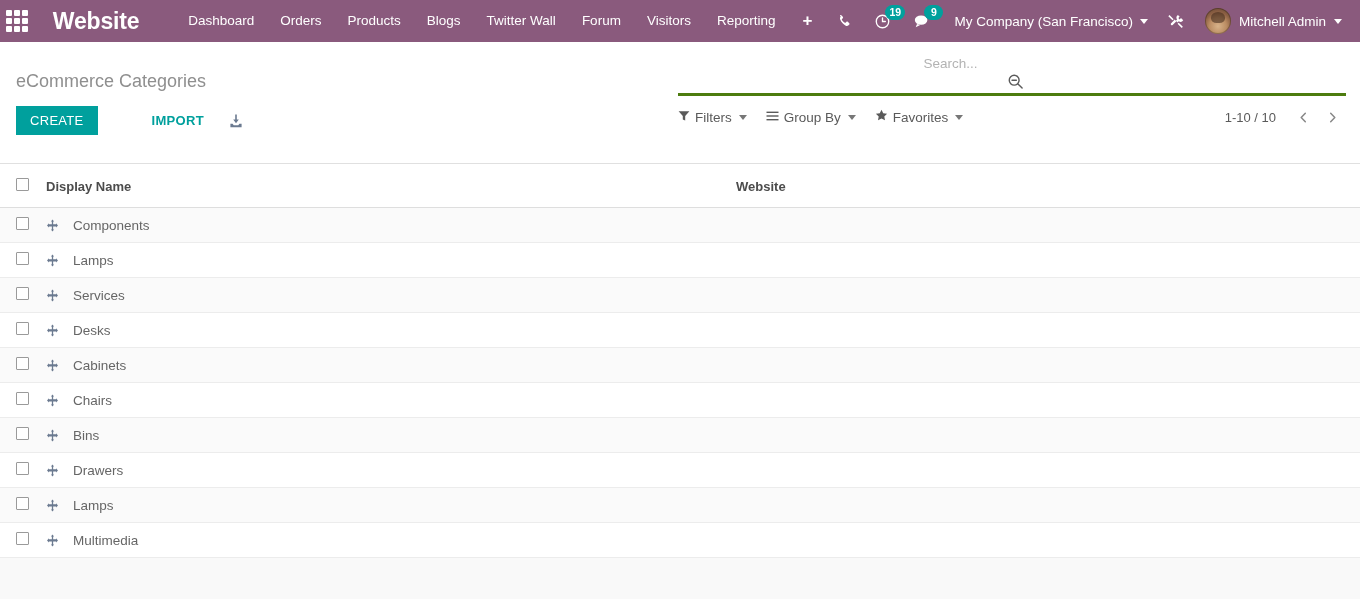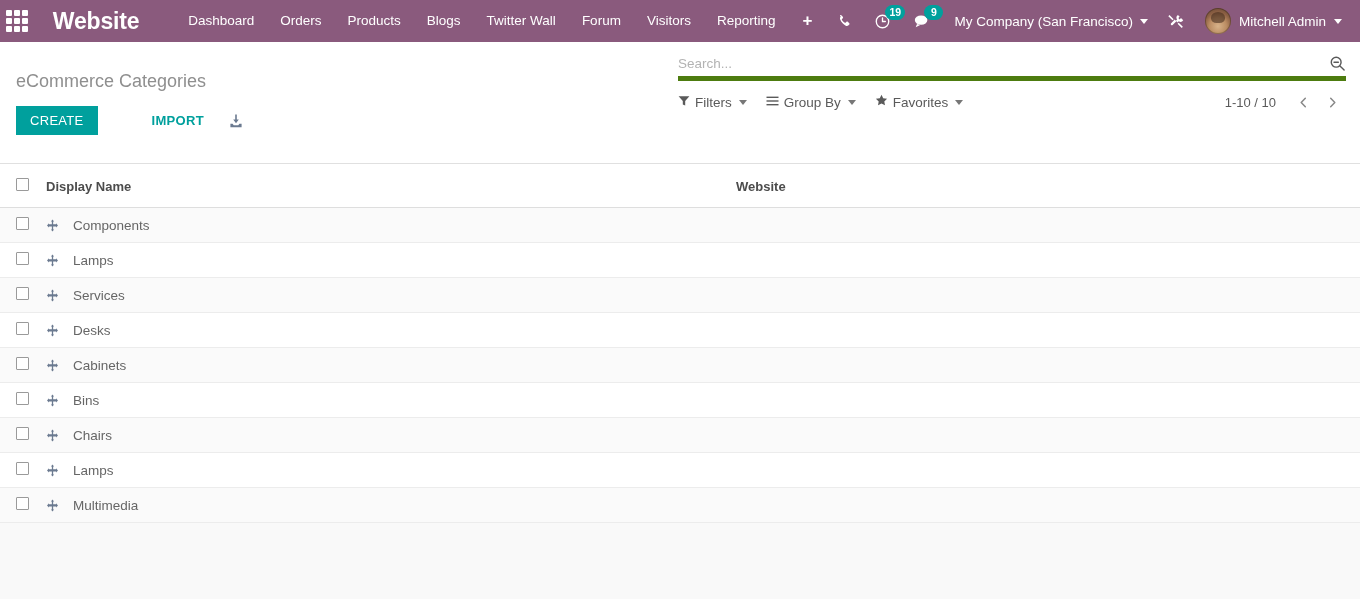--- a/index.html
+++ b/index.html
@@ -165,22 +165,23 @@
   }
   .icon-export { padding: 6px 10px; cursor: pointer; display: flex; align-items: center; }
 
   
   .search-block {
     position: absolute;
     left: 678px; right: 14px; top: 12px;
   }
   .search-row {
     display: flex; align-items: center;
-    border-bottom: 5px solid #4d7c0f;
+    border-bottom: 3px solid #4d7c0f;
     padding-bottom: 3px;
+    flex-direction: column;
   }
   .search-input {
     flex: 1;
     border: none; outline: none;
     font-family: inherit;
     font-size: 13.5px;
     color: #333333;
     background: transparent;
     padding: 2px 0;
   }
@@ -510,43 +511,59 @@
         <td class="col-check">
           <span class="chk"></span>
         </td>
         <td class="col-name">
           <span class="cellname">
             <span class="handle">
               <svg width="13" height="13" viewBox="0 0 14 14" fill="#6b7a90">
                   <path d="M7 0.5 8.7 2.6H7.7v3.1h3.1V4.7L12.9 7 10.8 9.1V8.1H7.7v3.1h1L7 13.4 5.3 11.2h1V8.1H3.2v1L1.1 7l2.1-2.3v1h3.1V2.6h-1z"></path>
                 </svg>
             </span>
+            <span>Chairs</span>
+          </span>
+        </td>
+        <td class="col-site"></td>
+      </tr>
+
+      <tr>
+        <td class="col-check">
+          <span class="chk"></span>
+        </td>
+        <td class="col-name">
+          <span class="cellname">
+            <span class="handle">
+              <svg width="13" height="13" viewBox="0 0 14 14" fill="#6b7a90">
+                  <path d="M7 0.5 8.7 2.6H7.7v3.1h3.1V4.7L12.9 7 10.8 9.1V8.1H7.7v3.1h1L7 13.4 5.3 11.2h1V8.1H3.2v1L1.1 7l2.1-2.3v1h3.1V2.6h-1z"></path>
+                </svg>
+            </span>
             <span>Bins</span>
           </span>
         </td>
         <td class="col-site"></td>
       </tr>
 
       <tr>
         <td class="col-check">
           <span class="chk"></span>
         </td>
         <td class="col-name">
           <span class="cellname">
             <span class="handle">
               <svg width="13" height="13" viewBox="0 0 14 14" fill="#6b7a90">
                   <path d="M7 0.5 8.7 2.6H7.7v3.1h3.1V4.7L12.9 7 10.8 9.1V8.1H7.7v3.1h1L7 13.4 5.3 11.2h1V8.1H3.2v1L1.1 7l2.1-2.3v1h3.1V2.6h-1z"></path>
                 </svg>
             </span>
-            <span>Chairs</span>
-          </span>
-        </td>
-        <td class="col-site"></td>
-      </tr>
-
+            <span>Drawers</span>
+          </span>
+        </td>
+        <td class="col-site"></td>
+      </tr>
 
       <tr>
         <td class="col-check">
           <span class="chk"></span>
         </td>
         <td class="col-name">
           <span class="cellname">
             <span class="handle">
               <svg width="13" height="13" viewBox="0 0 14 14" fill="#6b7a90">
                   <path d="M7 0.5 8.7 2.6H7.7v3.1h3.1V4.7L12.9 7 10.8 9.1V8.1H7.7v3.1h1L7 13.4 5.3 11.2h1V8.1H3.2v1L1.1 7l2.1-2.3v1h3.1V2.6h-1z"></path>

